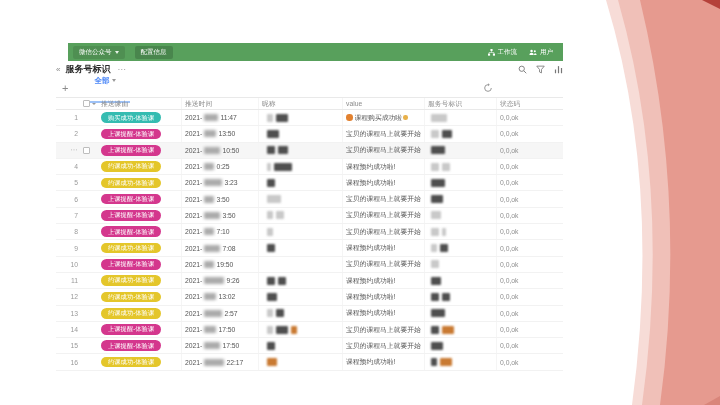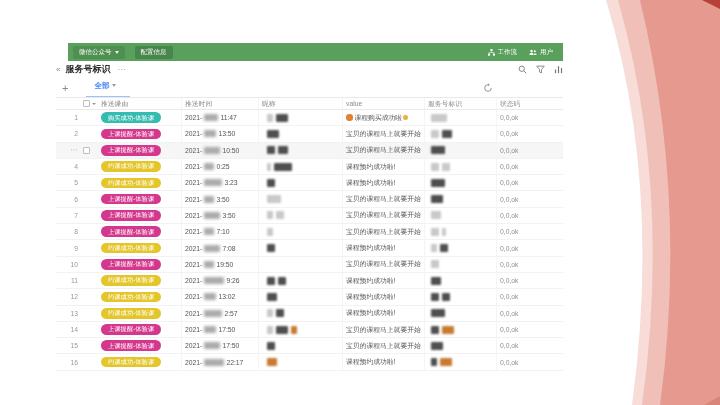--- a/index.html
+++ b/index.html
@@ -28,21 +28,21 @@
   .collapse { color:#8a8a8a; font-size:8px; letter-spacing:-1px; margin-right:6px; }
   .page-title { font-size:9px; font-weight:bold; color:#2b2b2b; }
   .more-dots { color:#9a9a9a; font-size:8px; margin-left:7px; letter-spacing:1px; }
   .title-icons { margin-left:auto; display:flex; align-items:center; gap:9px; }
 
   
   .toolbar { position:absolute; left:56px; top:78px; width:507px; height:19px;
              display:flex; align-items:center; z-index:2; }
   .add-btn { color:#8a8a8a; font-size:11px; line-height:10px; margin-left:6px; cursor:pointer; }
   .tab { position:relative; margin-left:22px; display:flex; align-items:center; gap:3px;
-         color:#4a86f7; font-size:7.5px; font-weight:bold; padding:3px 4px 7px 4px; cursor:pointer; }
+         color:#4a86f7; font-size:7.5px; font-weight:bold; padding:3px 4px 17px 4px; cursor:pointer; }
   .tab .tcaret { width:0; height:0; border-left:2.5px solid transparent; border-right:2.5px solid transparent;
                  border-top:3px solid #9a9a9a; }
   .tab-underline { position:absolute; left:-4px; bottom:0; width:44px; height:2px; background:#9ec2f7; }
   .tool-right { margin-left:auto; display:flex; align-items:center; gap:8px; padding-right:70px; }
 
   
   .table { position:absolute; left:56px; top:97px; width:507px; z-index:2; }
   .t-row { display:grid; grid-template-columns:24px 18px 84px 77px 84px 82px 72px 66px;
            height:16.3px; border-bottom:1px solid #f2f2f2; align-items:center; }
   .t-head { height:13px; border-top:1px solid #e9e9e9; border-bottom:1px solid #e9e9e9; }

